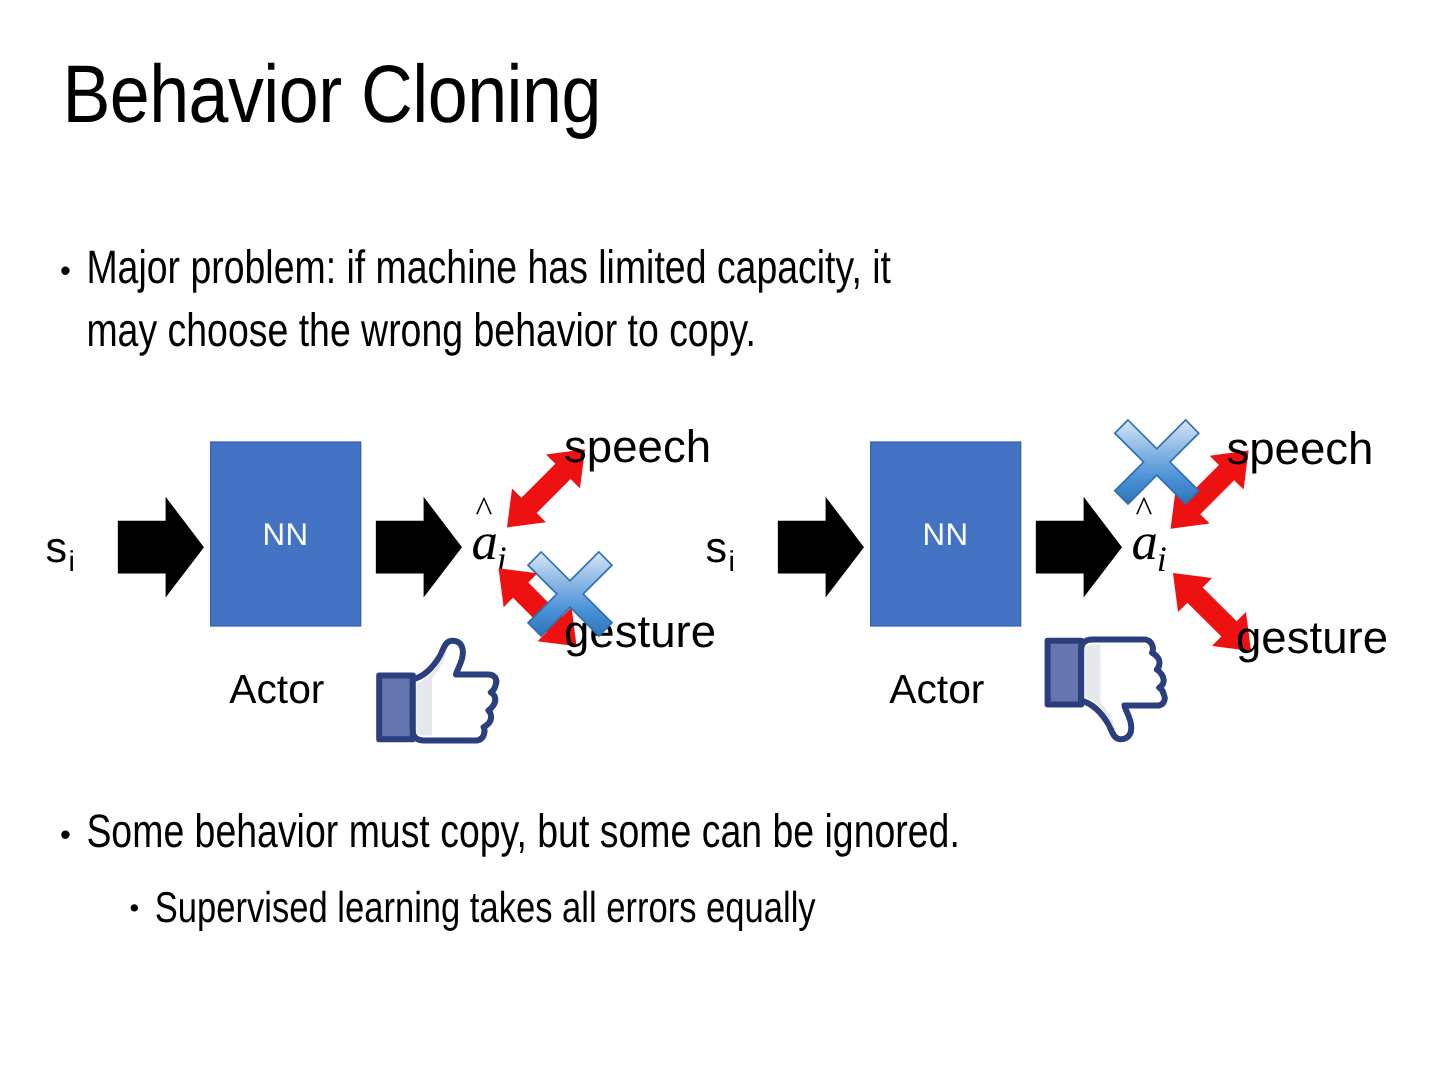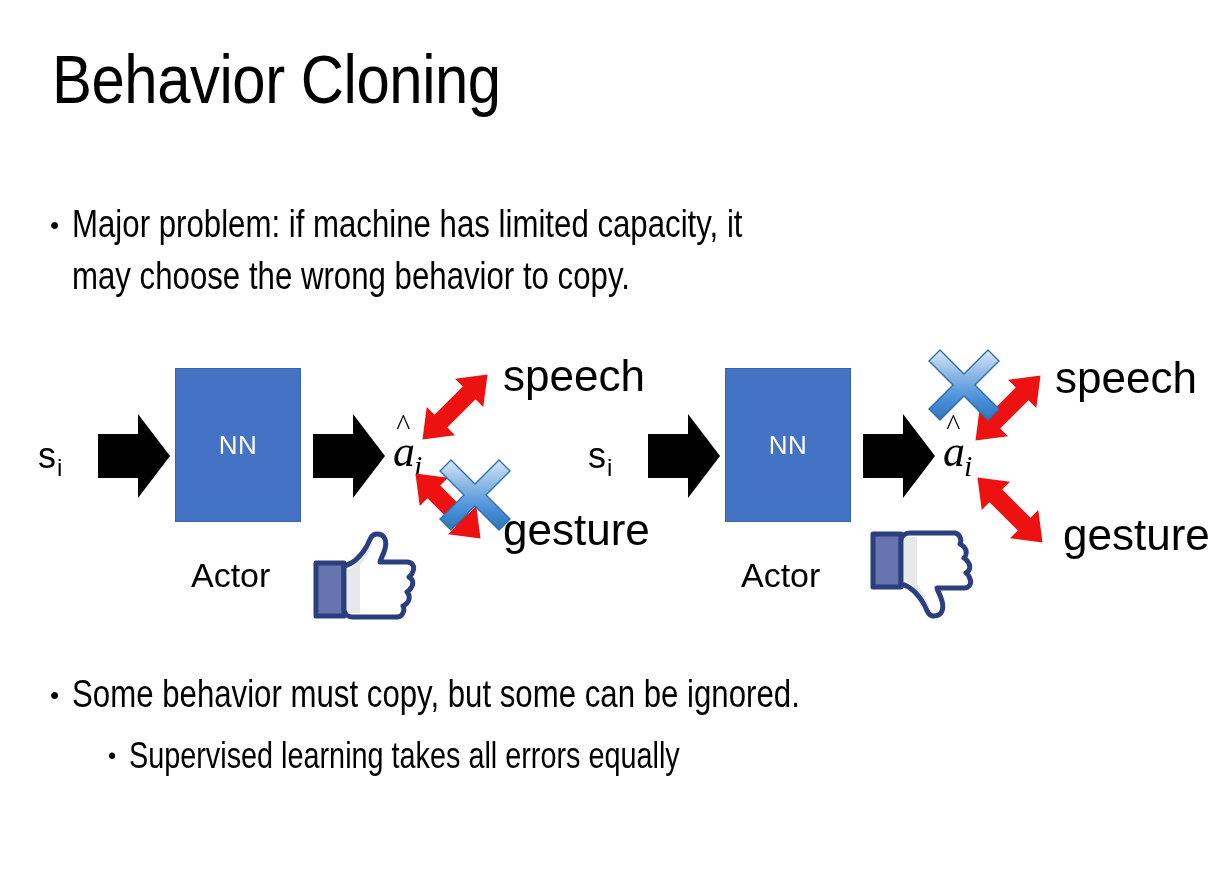--- a/index.html
+++ b/index.html
@@ -143,25 +143,24 @@
     position: absolute;
     width: 120px;
     height: 120px;
   }
   .red-arrow svg { display: block; width: 100%; height: 100%; }
 
   
   .modality-label {
     position: absolute;
     font-family: "Liberation Sans", sans-serif;
-    font-size: 44px;
+    font-size: 38px;
     line-height: 1;
     color: #000;
     white-space: nowrap;
-    margin-left: 33px;
   }
 
   
   .blue-x {
     position: absolute;
     width: 74px;
     height: 74px;
   }
   .blue-x svg { display: block; width: 100%; height: 100%; }
 

